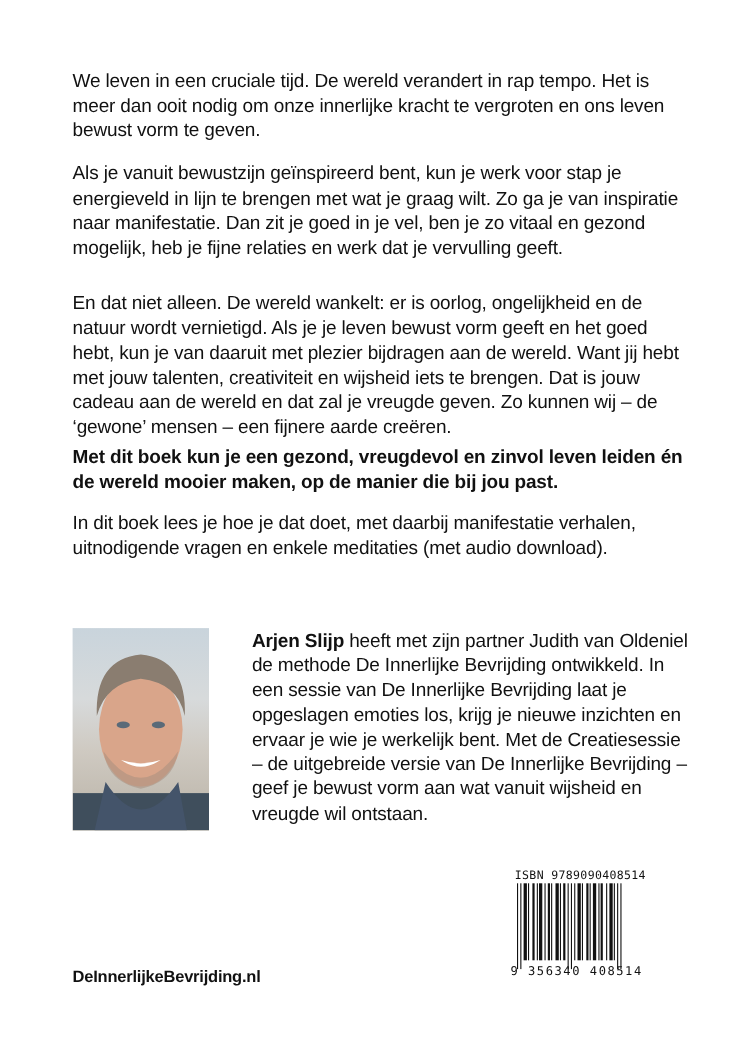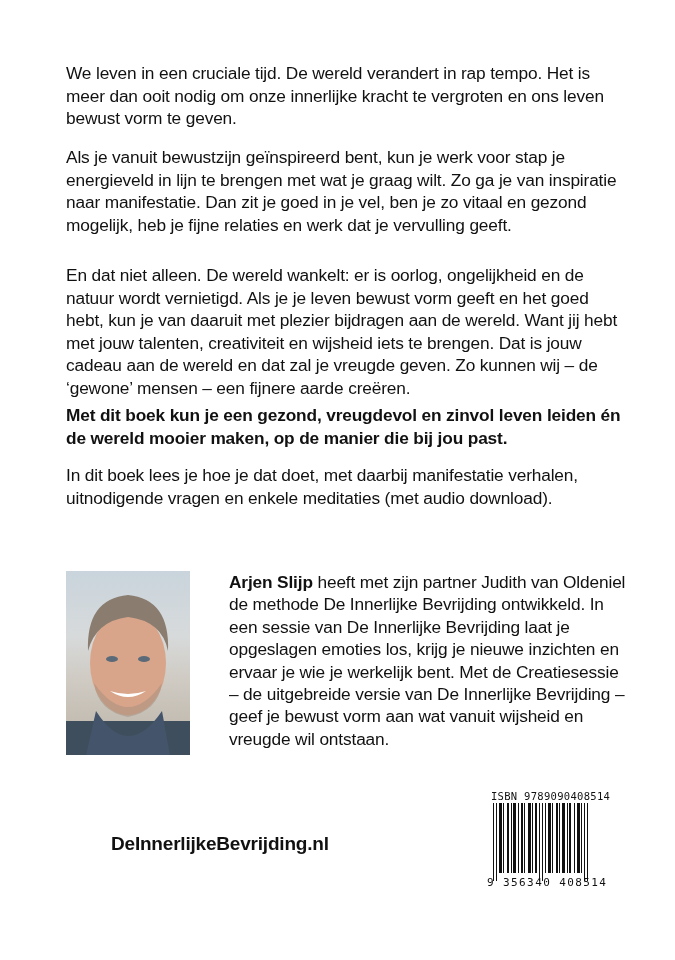--- a/index.html
+++ b/index.html
@@ -16,35 +16,35 @@
     position: absolute; left: 66px; top: 571px; width: 124px; height: 184px;
     background: linear-gradient(180deg, #c9d4dc 0%, #d7dadb 35%, #cfcac2 60%, #b9b2a6 100%);
     overflow: hidden;
   }
   .bio {
     position: absolute; left: 229px; top: 571px; width: 400px; margin: 0;
     font-size: 17.3px; line-height: 22.4px; letter-spacing: -0.15px;
   }
   .bio b { font-weight: bold; }
   .barcode-wrap {
-    position: absolute; left: 487px; top: 790px; width: 130px; height: 100px;
+    position: absolute; left: 464px; top: 790px; width: 130px; height: 100px;
   }
   .isn-top {
     position: absolute; left: 4px; top: 0; font-family: "DejaVu Sans Mono", monospace;
     font-size: 10.5px; letter-spacing: 0.3px; color: #111;
   }
   .bars { position: absolute; left: 6px; top: 13px; width: 120px; height: 74px; display: flex; align-items: flex-start; }
   .bars span { display: block; background: #111; height: 70px; }
   .bars span.g { height: 78px; }
   .isn-bottom {
     position: absolute; left: 0; top: 86px; font-family: "DejaVu Sans Mono", monospace;
     font-size: 11px; letter-spacing: 1.4px; color: #111; white-space: pre;
   }
   .site {
-    position: absolute; left: 66px; top: 833px; font-weight: bold; font-size: 19px; letter-spacing: -0.2px; margin-left: 45px;
+    position: absolute; left: 66px; top: 880px; font-weight: bold; font-size: 15px; letter-spacing: -0.2px;
   }
 </style>
 </head>
 <body>
 
 <p class="para" style="top:62px">We leven in een cruciale tijd. De wereld verandert in rap tempo. Het is meer dan ooit nodig om onze innerlijke kracht te vergroten en ons leven bewust vorm te geven.</p>
 <p class="para" style="top:146px">Als je vanuit bewustzijn geïnspireerd bent, kun je werk voor stap je energieveld in lijn te brengen met wat je graag wilt. Zo ga je van inspiratie naar manifestatie. Dan zit je goed in je vel, ben je zo vitaal en gezond mogelijk, heb je fijne relaties en werk dat je vervulling geeft.</p>
 <p class="para" style="top:264px">En dat niet alleen. De wereld wankelt: er is oorlog, ongelijkheid en de natuur wordt vernietigd. Als je je leven bewust vorm geeft en het goed hebt, kun je van daaruit met plezier bijdragen aan de wereld. Want jij hebt met jouw talenten, creativiteit en wijsheid iets te brengen. Dat is jouw cadeau aan de wereld en dat zal je vreugde geven. Zo kunnen wij – de ‘gewone’ mensen – een fijnere aarde creëren.</p>
 <p class="para bold" style="top:404px">Met dit boek kun je een gezond, vreugdevol en zinvol leven leiden én de wereld mooier maken, op de manier die bij jou past.</p>
 <p class="para" style="top:464px">In dit boek lees je hoe je dat doet, met daarbij manifestatie verhalen, uitnodigende vragen en enkele meditaties (met audio download).</p>

